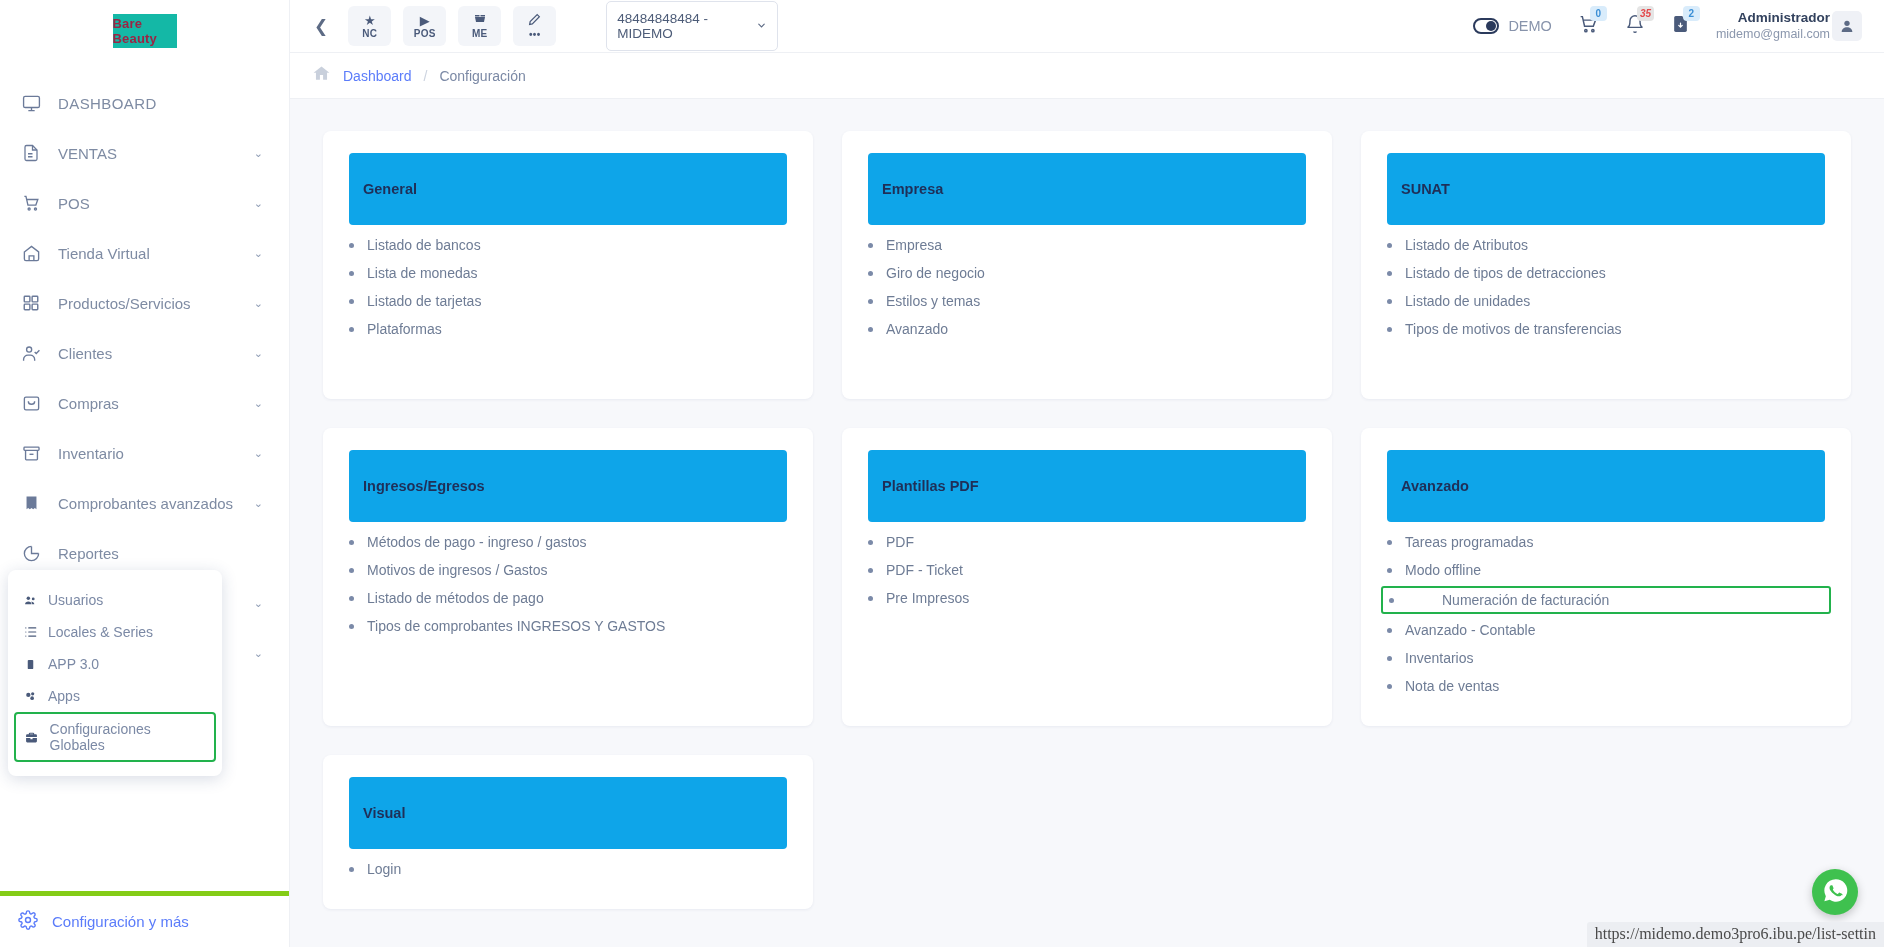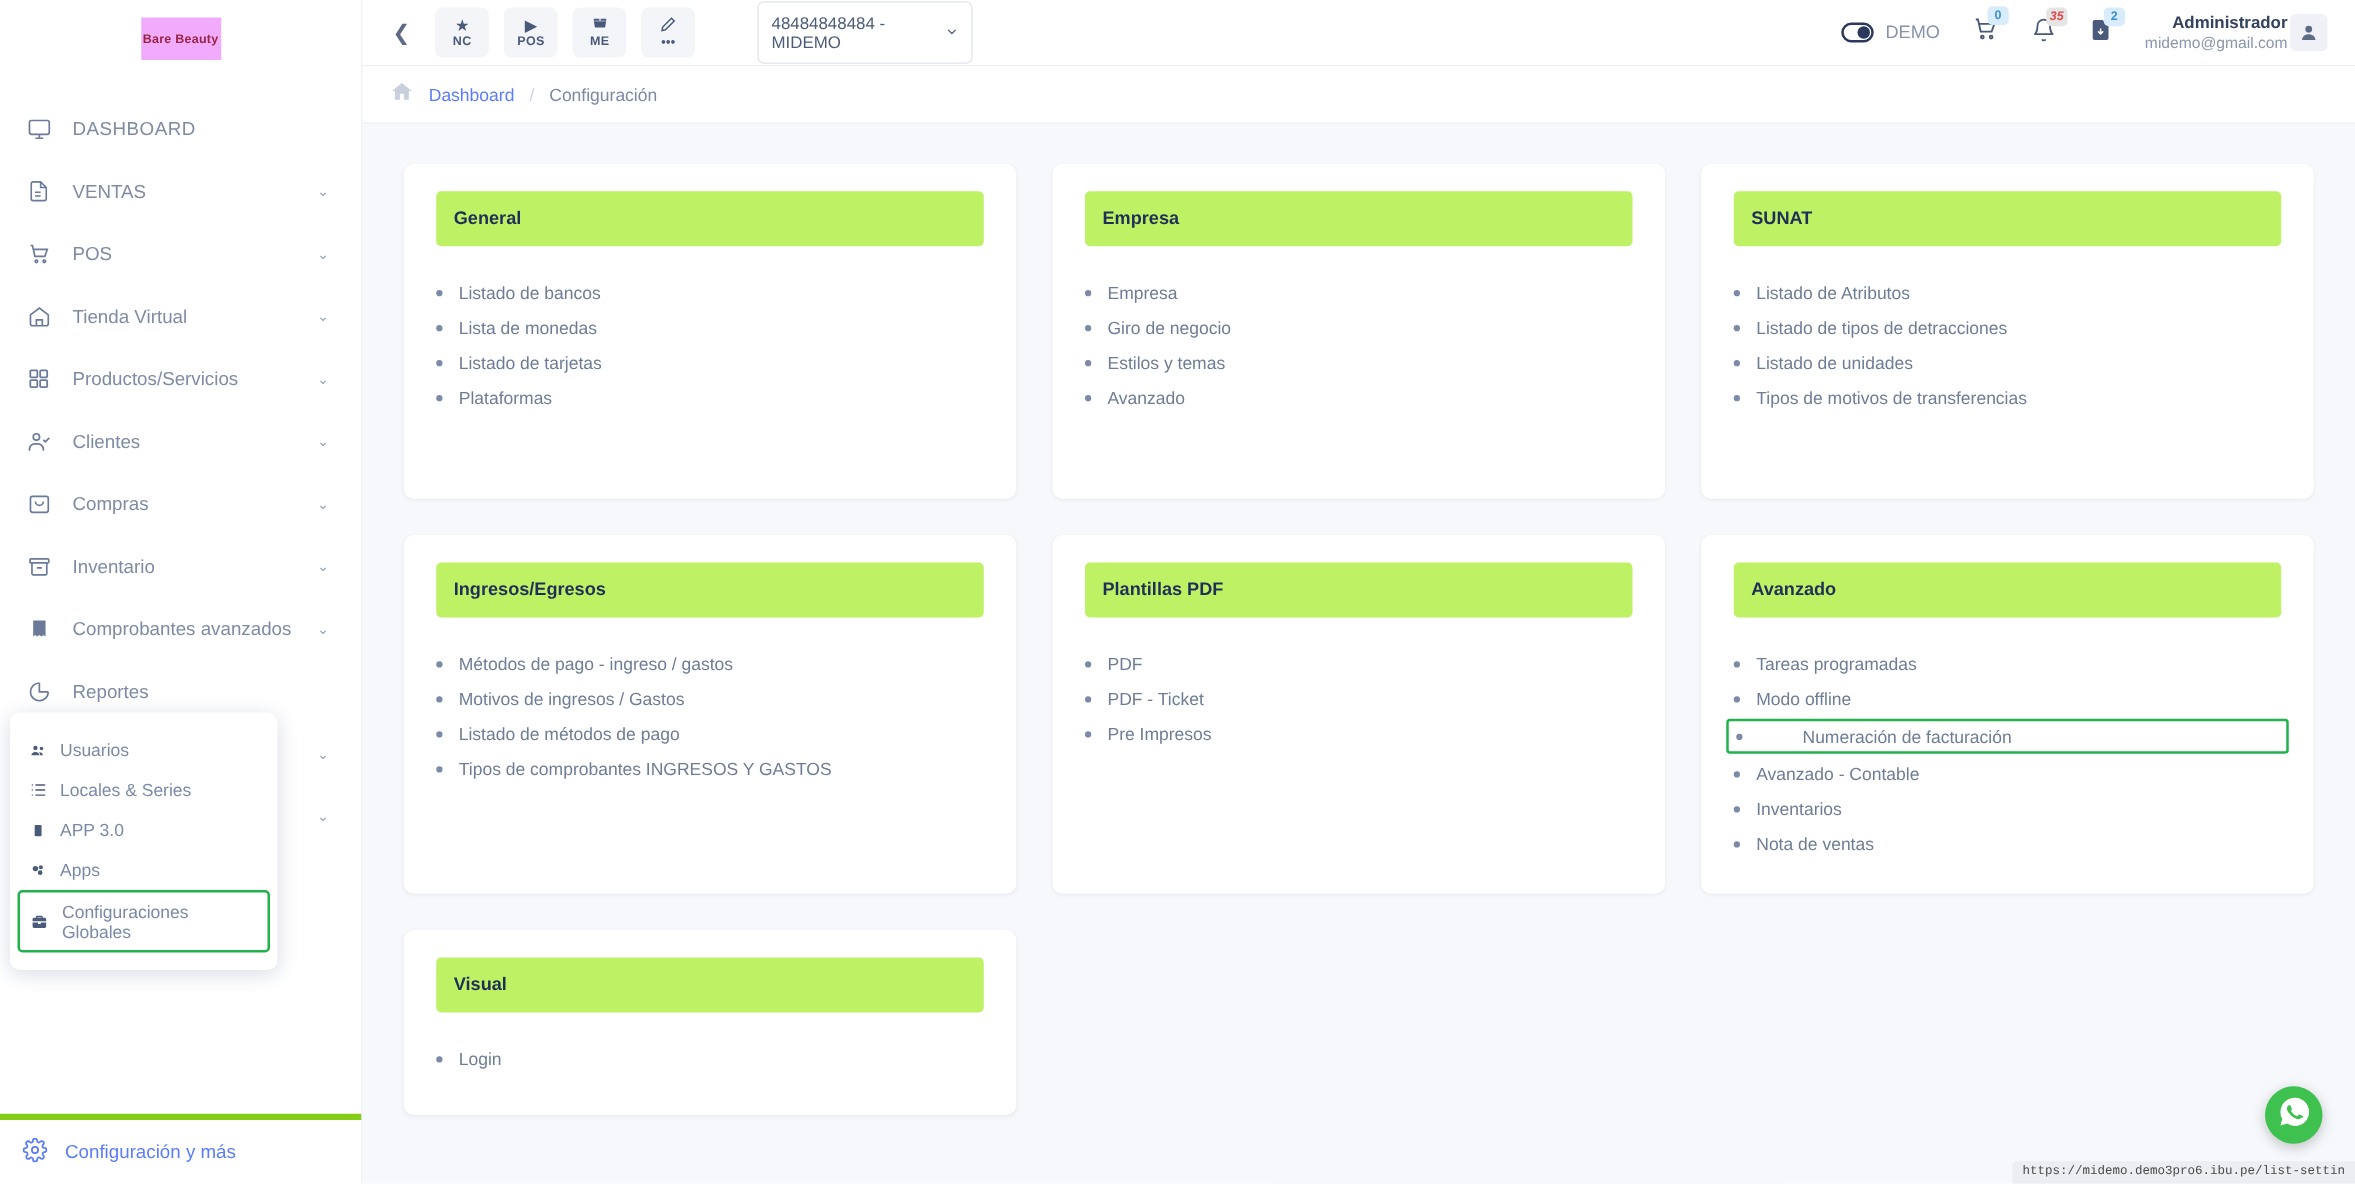--- a/index.html
+++ b/index.html
@@ -15,23 +15,23 @@
   .sidebar {
     width: 290px; height: 947px; background: #ffffff;
     border-right: 1px solid #eef0f4;
     display: flex; flex-direction: column; flex: 0 0 290px;
     position: relative;
   }
   .brand {
     height: 62px; display: flex; align-items: center; justify-content: center;
   }
   .brand-logo {
-    width: 64px; height: 34px; background: #f0abfc;
+    width: 64px; height: 34px; background: #14b8a6;
     display: flex; align-items: center; justify-content: center;
-    font-size: 10px; font-weight: bold; color: #9b2444; letter-spacing: .2px;
+    font-size: 13px; font-weight: bold; color: #9b2444; letter-spacing: .2px;
   }
   .nav { flex: 1; padding-top: 16px; overflow: hidden; }
   .nav-item {
     display: flex; align-items: center; height: 50px;
     padding: 0 26px 0 18px; color: #7e8ba3; font-size: 15px;
     cursor: pointer; gap: 14px;
   }
   .nav-item .ic { width: 26px; height: 24px; display:flex; align-items:center; justify-content:center; flex:0 0 26px; color:#6b7a99; }
   .nav-item .lbl { flex: 1; white-space: nowrap; }
   .nav-item .chev { color: #8c9ab3; font-size: 11px; }
@@ -118,22 +118,22 @@
   .content { flex: 1; padding: 32px 33px; overflow: hidden; }
   .grid { display: grid; grid-template-columns: repeat(3, 1fr); gap: 29px; }
 
   .card {
     background: #fff; border-radius: 8px; padding: 22px 26px 26px 26px;
     box-shadow: 0 1px 3px rgba(40,60,110,.07);
     min-height: 268px; display: flex; flex-direction: column;
   }
   .card.short { min-height: 148px; }
   .card-head {
-    background: #bef264; border-radius: 4px; padding: 14px 14px;
-    font-size: 14.5px; font-weight: bold; color: #1f2f58; margin-bottom: 23px;
+    background: #0ea5e9; border-radius: 4px; padding: 28px 14px;
+    font-size: 14.5px; font-weight: bold; color: #1f2f58; margin-bottom: 6px;
   }
   .card-list { list-style: none; }
   .card-list li {
     display: flex; align-items: center; gap: 13px;
     font-size: 14px; color: #6e7c95; padding: 6px 0; cursor: pointer;
   }
   .card-list li .dot { width: 5px; height: 5px; border-radius: 50%; background: #7b8aa8; flex: 0 0 5px; }
   .card-list li.highlight {
     border: 2px solid #22b24c; border-radius: 3px;
     padding: 4px 6px; margin: 2px -6px; gap: 48px;
@@ -141,23 +141,23 @@
 
   .wa-btn {
     position: absolute; right: 26px; bottom: 32px;
     width: 46px; height: 46px; border-radius: 50%; background: #3fc14f;
     display: flex; align-items: center; justify-content: center;
     box-shadow: 0 3px 10px rgba(0,0,0,.22); cursor: pointer; z-index: 40;
   }
   .status-url {
     position: absolute; right: 0; bottom: 0;
     background: #eceef2; color: #4a4a4a;
-    font-size: 10px; padding: 3px 8px 4px 8px;
+    font-size: 16px; padding: 3px 8px 4px 8px;
     border-top-left-radius: 3px; white-space: nowrap;
-    font-family: Liberation Mono, monospace; z-index: 45;
+    font-family: Liberation Serif, serif; z-index: 45;
   }
 </style>
 </head>
 <body>
 
 <div class="app">
 
   <aside class="sidebar">
     <div class="brand">
       <div class="brand-logo">Bare Beauty</div>

